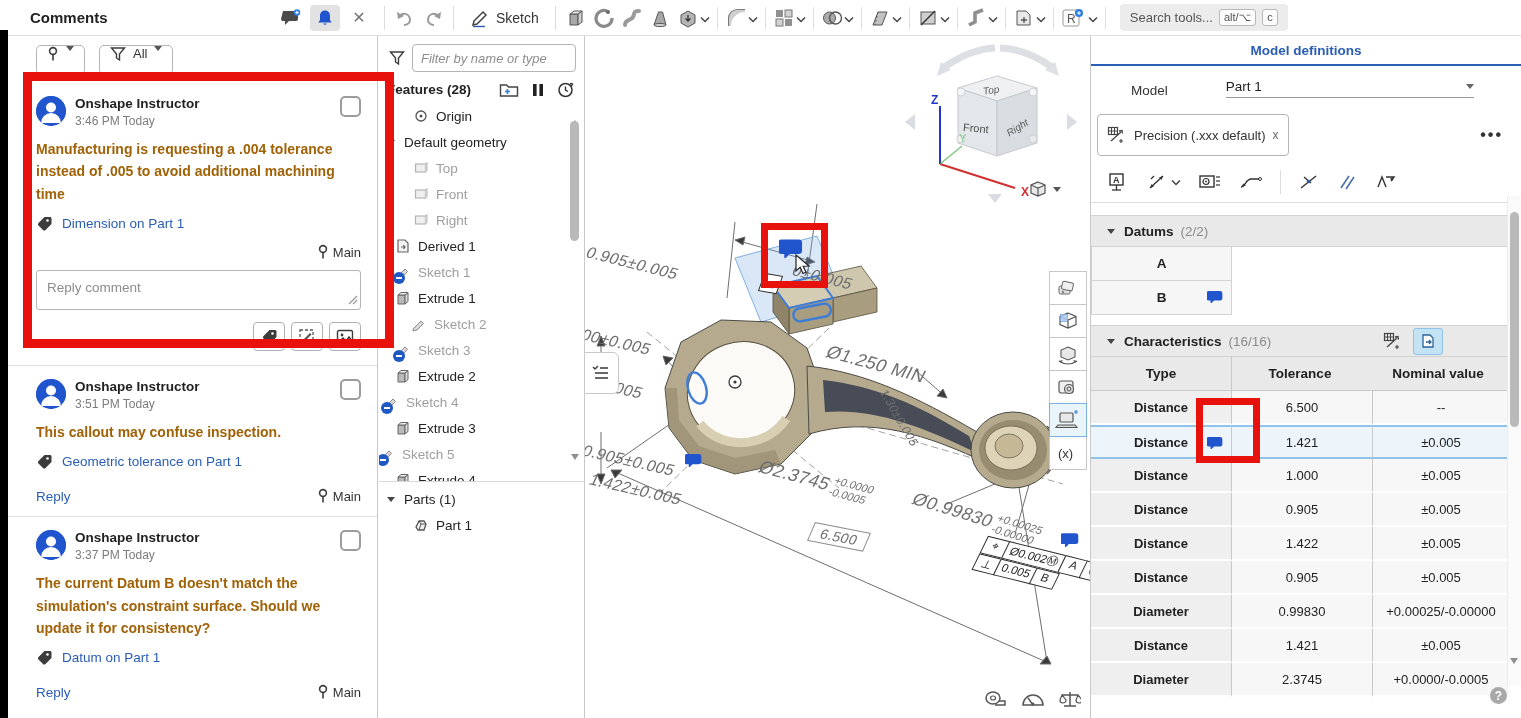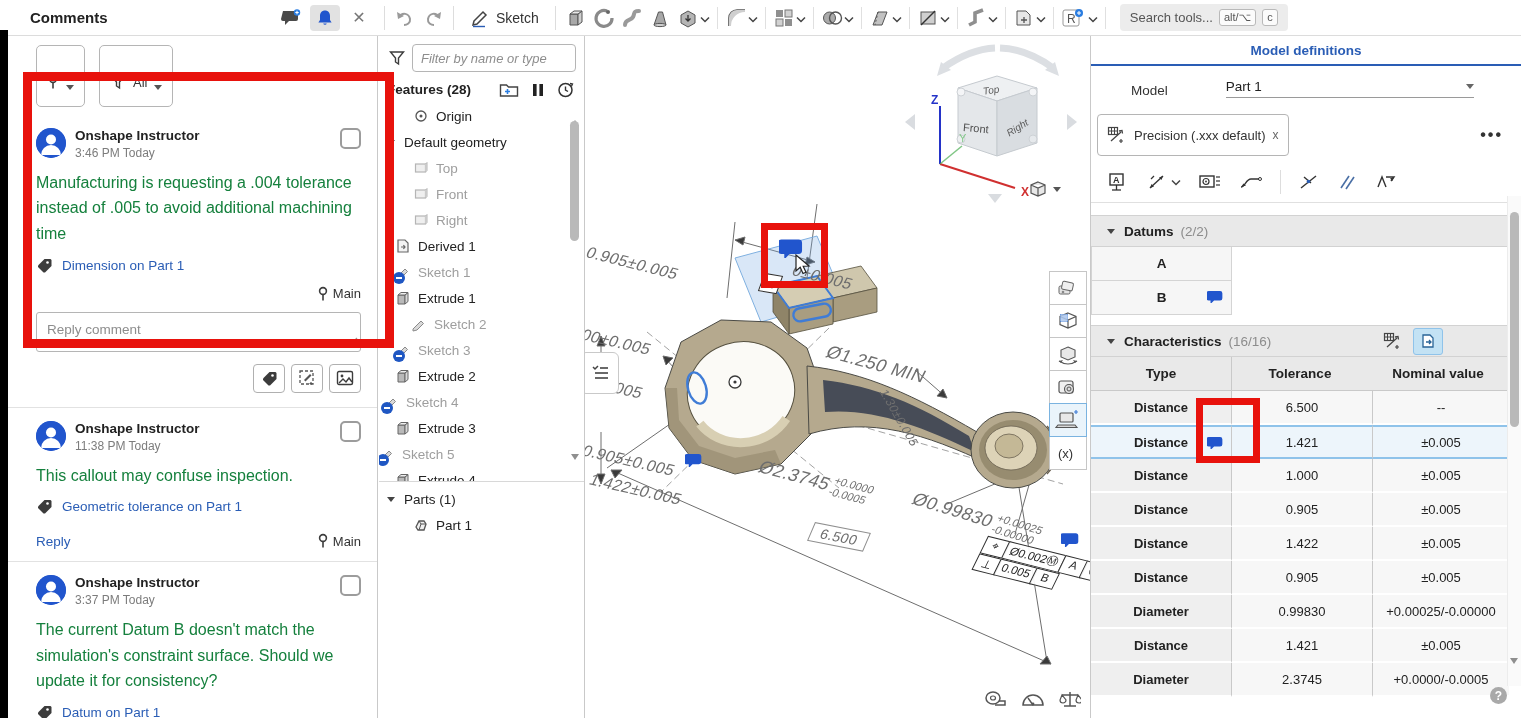--- a/index.html
+++ b/index.html
@@ -24,31 +24,31 @@
   .chev{margin-left:1px;}
   .tool-sep{width:1px;height:22px;background:#e0e0e0;margin:0 4px;}
   #search-pill{display:flex;align-items:center;gap:6px;background:#ececec;border-radius:4px;
     padding:5px 10px;margin-left:10px;font-size:13px;color:#555;}
   .kbd{background:#fbfbfb;border:1px solid #b9b9b9;border-radius:3px;font-size:11px;color:#555;padding:1px 4px;line-height:1.2;}
 
   
   #comments-panel{position:absolute;left:0;top:36px;width:378px;height:682px;background:#fff;
     border-right:1px solid #c9c9c9;box-sizing:border-box;}
   #cfilters{display:flex;gap:14px;padding:9px 0 8px 36px;}
-  .filter-btn{display:flex;align-items:flex-end;gap:7px;border:1px solid #b5b5b5;border-radius:5px;
-    height:28px;padding:16px 10px;font-size:13px;color:#333;background:#fff;}
+  .filter-btn{display:flex;align-items:flex-start;gap:7px;border:1px solid #b5b5b5;border-radius:5px;
+    height:28px;padding:0 10px;font-size:13px;color:#333;background:#fff;}
   .caret{width:0;height:0;border-left:4px solid transparent;border-right:4px solid transparent;border-top:5px solid #555;}
   .comment{position:relative;padding:13px 16px 12px 36px;border-bottom:1px solid #e2e2e2;box-sizing:border-box;}
   .c-head{display:flex;align-items:flex-start;gap:9px;}
   .avatar{width:30px;height:30px;border-radius:50%;background:#2155cd;position:relative;overflow:hidden;flex:none;}
   .avatar svg{position:absolute;left:0;top:0;}
   .c-author{font-size:13.5px;font-weight:bold;color:#222;line-height:1.25;}
   .c-time{font-size:12px;color:#7c7c7c;margin-top:1px;}
   .c-check{margin-left:auto;width:17px;height:17px;border:2px solid #9c9c9c;border-radius:5px;background:#fff;flex:none;}
-  .c-body{font-size:16px;color:#15803d;line-height:1.6;margin:10px 0 0 0;}
+  .c-body{font-size:14px;color:#a16207;line-height:1.6;margin:10px 0 0 0;font-weight:bold;}
   .c-tag{display:flex;align-items:center;gap:9px;margin-top:10px;font-size:13.5px;color:#2a5db5;}
   .c-foot{display:flex;justify-content:space-between;align-items:center;margin-top:18px;font-size:13.5px;}
   .c-reply{color:#2a5db5;}
   .c-loc{display:flex;align-items:center;gap:4px;color:#333;font-size:13px;margin-left:auto;}
   .reply-box{margin-top:10px;position:relative;}
   .reply-box textarea{width:100%;height:40px;box-sizing:border-box;border:1px solid #b5b5b5;border-radius:3px;
     padding:9px 10px;font-family:"Liberation Sans",sans-serif;font-size:13.5px;color:#333;resize:none;}
   .reply-box textarea::placeholder{color:#8d8d8d;}
   .resize-grip{position:absolute;right:3px;bottom:5px;}
   .reply-actions{display:flex;justify-content:flex-end;gap:6px;margin-top:8px;}
@@ -439,21 +439,21 @@
     <div class="c-head">
       <span class="avatar">
               <svg width="30" height="30" viewBox="0 0 30 30" xmlns="http://www.w3.org/2000/svg">
                 <circle cx="15" cy="15" r="15" fill="#2155cd"></circle>
                 <circle cx="15" cy="11.5" r="5" fill="#fff"></circle>
                 <path d="M5,27 a10,10 0 0 1 20,0 z" fill="#fff"></path>
               </svg>
             </span>
       <span>
         <div class="c-author">Onshape Instructor</div>
-        <div class="c-time">11:38 PM Today</div>
+        <div class="c-time">3:51 PM Today</div>
       </span>
       <span class="c-check"></span>
     </div>
     <div class="c-body">This callout may confuse inspection.</div>
     <div class="c-tag">
       <span class="ic">
               <svg width="17" height="17" viewBox="0 0 17 17" xmlns="http://www.w3.org/2000/svg">
                 <path d="M14.5,2 H8.5 L2,8.5 v1.5 l5.5,5.5 h1.5 L15.5,9 v-6 z" fill="#3c3c3c"></path>
                 <circle cx="11.5" cy="5.5" r="1.3" fill="#fff"></circle>
               </svg>

